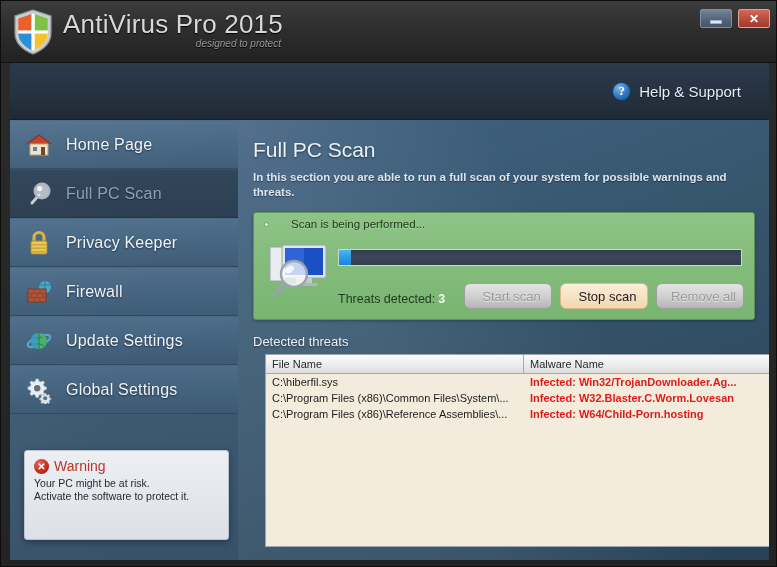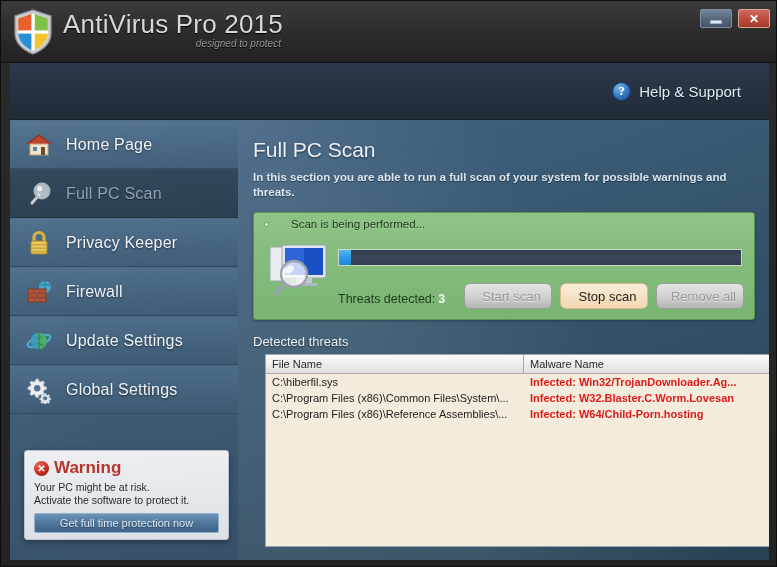--- a/index.html
+++ b/index.html
@@ -130,21 +130,21 @@
     padding:7px 9px 8px 9px;
   }
   #warning-head{ display:flex; align-items:center; gap:5px; margin-bottom:3px; }
   #warning-x-icon{
     width:15px; height:15px; border-radius:50%;
     background:radial-gradient(circle at 35% 28%,#e8675b 0%,#c22a1c 60%,#8e1a10 100%);
     color:#fff; font-size:10px; font-weight:bold;
     display:flex; align-items:center; justify-content:center;
     font-family:"Liberation Sans", sans-serif;
   }
-  #warning-title{ font-size:17px; color:#b8352a;font-weight:bold; }
+  #warning-title{ font-size:14px; color:#b8352a; }
   .warning-line{ font-size:10.5px; color:#2b2b2b; line-height:13px; }
   #protection-button{
     margin-top:6px; width:100%; height:20px;
     background:linear-gradient(180deg,#6d95b8 0%,#4c7399 55%,#3f638a 100%);
     border:1px solid #8fb0cc; border-radius:2px;
     color:#dce8f3; font-size:11px;
     display:flex; align-items:center; justify-content:center;
     cursor:pointer; text-shadow:0 1px 1px rgba(0,0,0,.4);
   }
 
@@ -374,21 +374,20 @@
         <span class="nav-label">Global Settings</span>
       </div>
 
       <div id="warning-box">
         <div id="warning-head">
           <span id="warning-x-icon">✕</span>
           <span id="warning-title">Warning</span>
         </div>
         <div class="warning-line">Your PC might be at risk.</div>
         <div class="warning-line">Activate the software to protect it.</div>
-        <div id="protection-button">Get full time protection now</div>
       </div>
     </div>
 
     <div id="content">
 
       <div id="page-title">Full PC Scan</div>
       <div id="page-desc">In this section you are able to run a full scan of your system for possible warnings and threats.</div>
 
       <div id="scan-panel">
 

